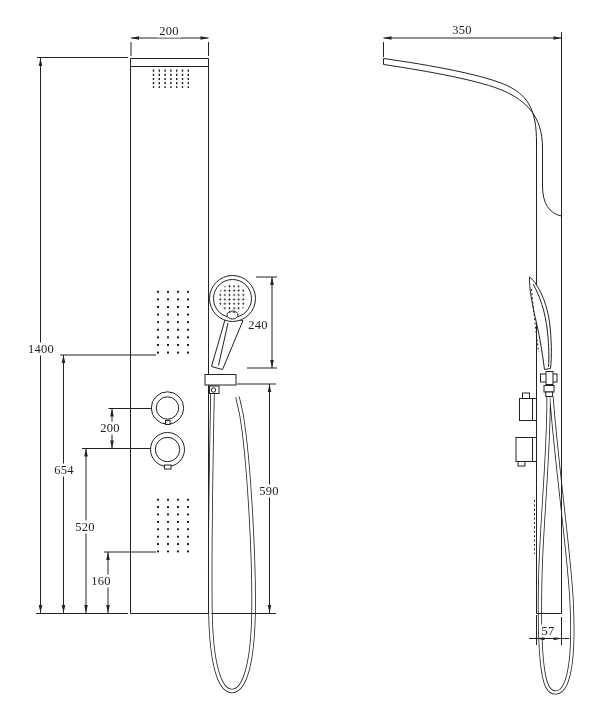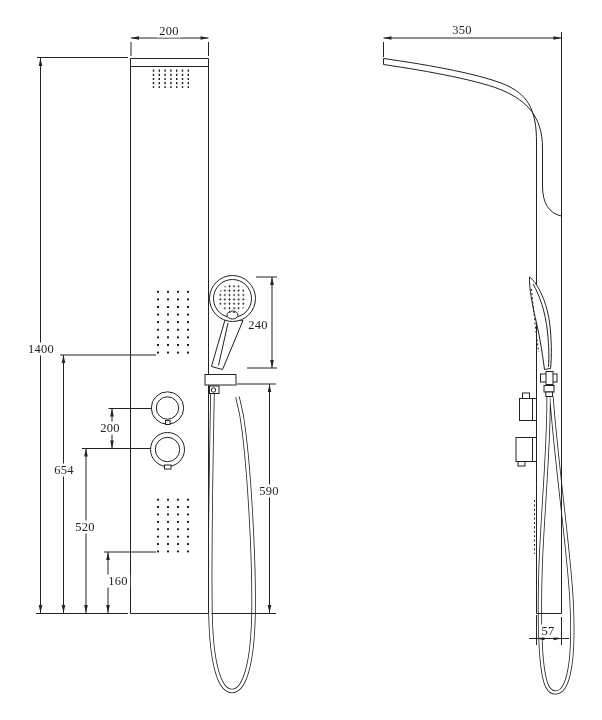--- a/index.html
+++ b/index.html
@@ -171,18 +171,18 @@
 
   <div class="dotgrid jets-upper"></div>
   <div class="dotgrid jets-lower"></div>
   <div class="dotgrid handshower-dots"></div>
 
   <span class="dim-label" style="left:169px;top:31px">200</span>
   <span class="dim-label" style="left:462px;top:30px">350</span>
   <span class="dim-label" style="left:41px;top:349px">1400</span>
   <span class="dim-label" style="left:64px;top:470px">654</span>
   <span class="dim-label" style="left:85px;top:527px">520</span>
-  <span class="dim-label" style="left:118px;top:581px">160</span>
+  <span class="dim-label" style="left:101px;top:581px">160</span>
   <span class="dim-label" style="left:110px;top:428px">200</span>
   <span class="dim-label" style="left:258px;top:325px">240</span>
   <span class="dim-label" style="left:269px;top:491px">590</span>
   <span class="dim-label" style="left:548px;top:631px">57</span>
 </div>
 
 </body></html>

